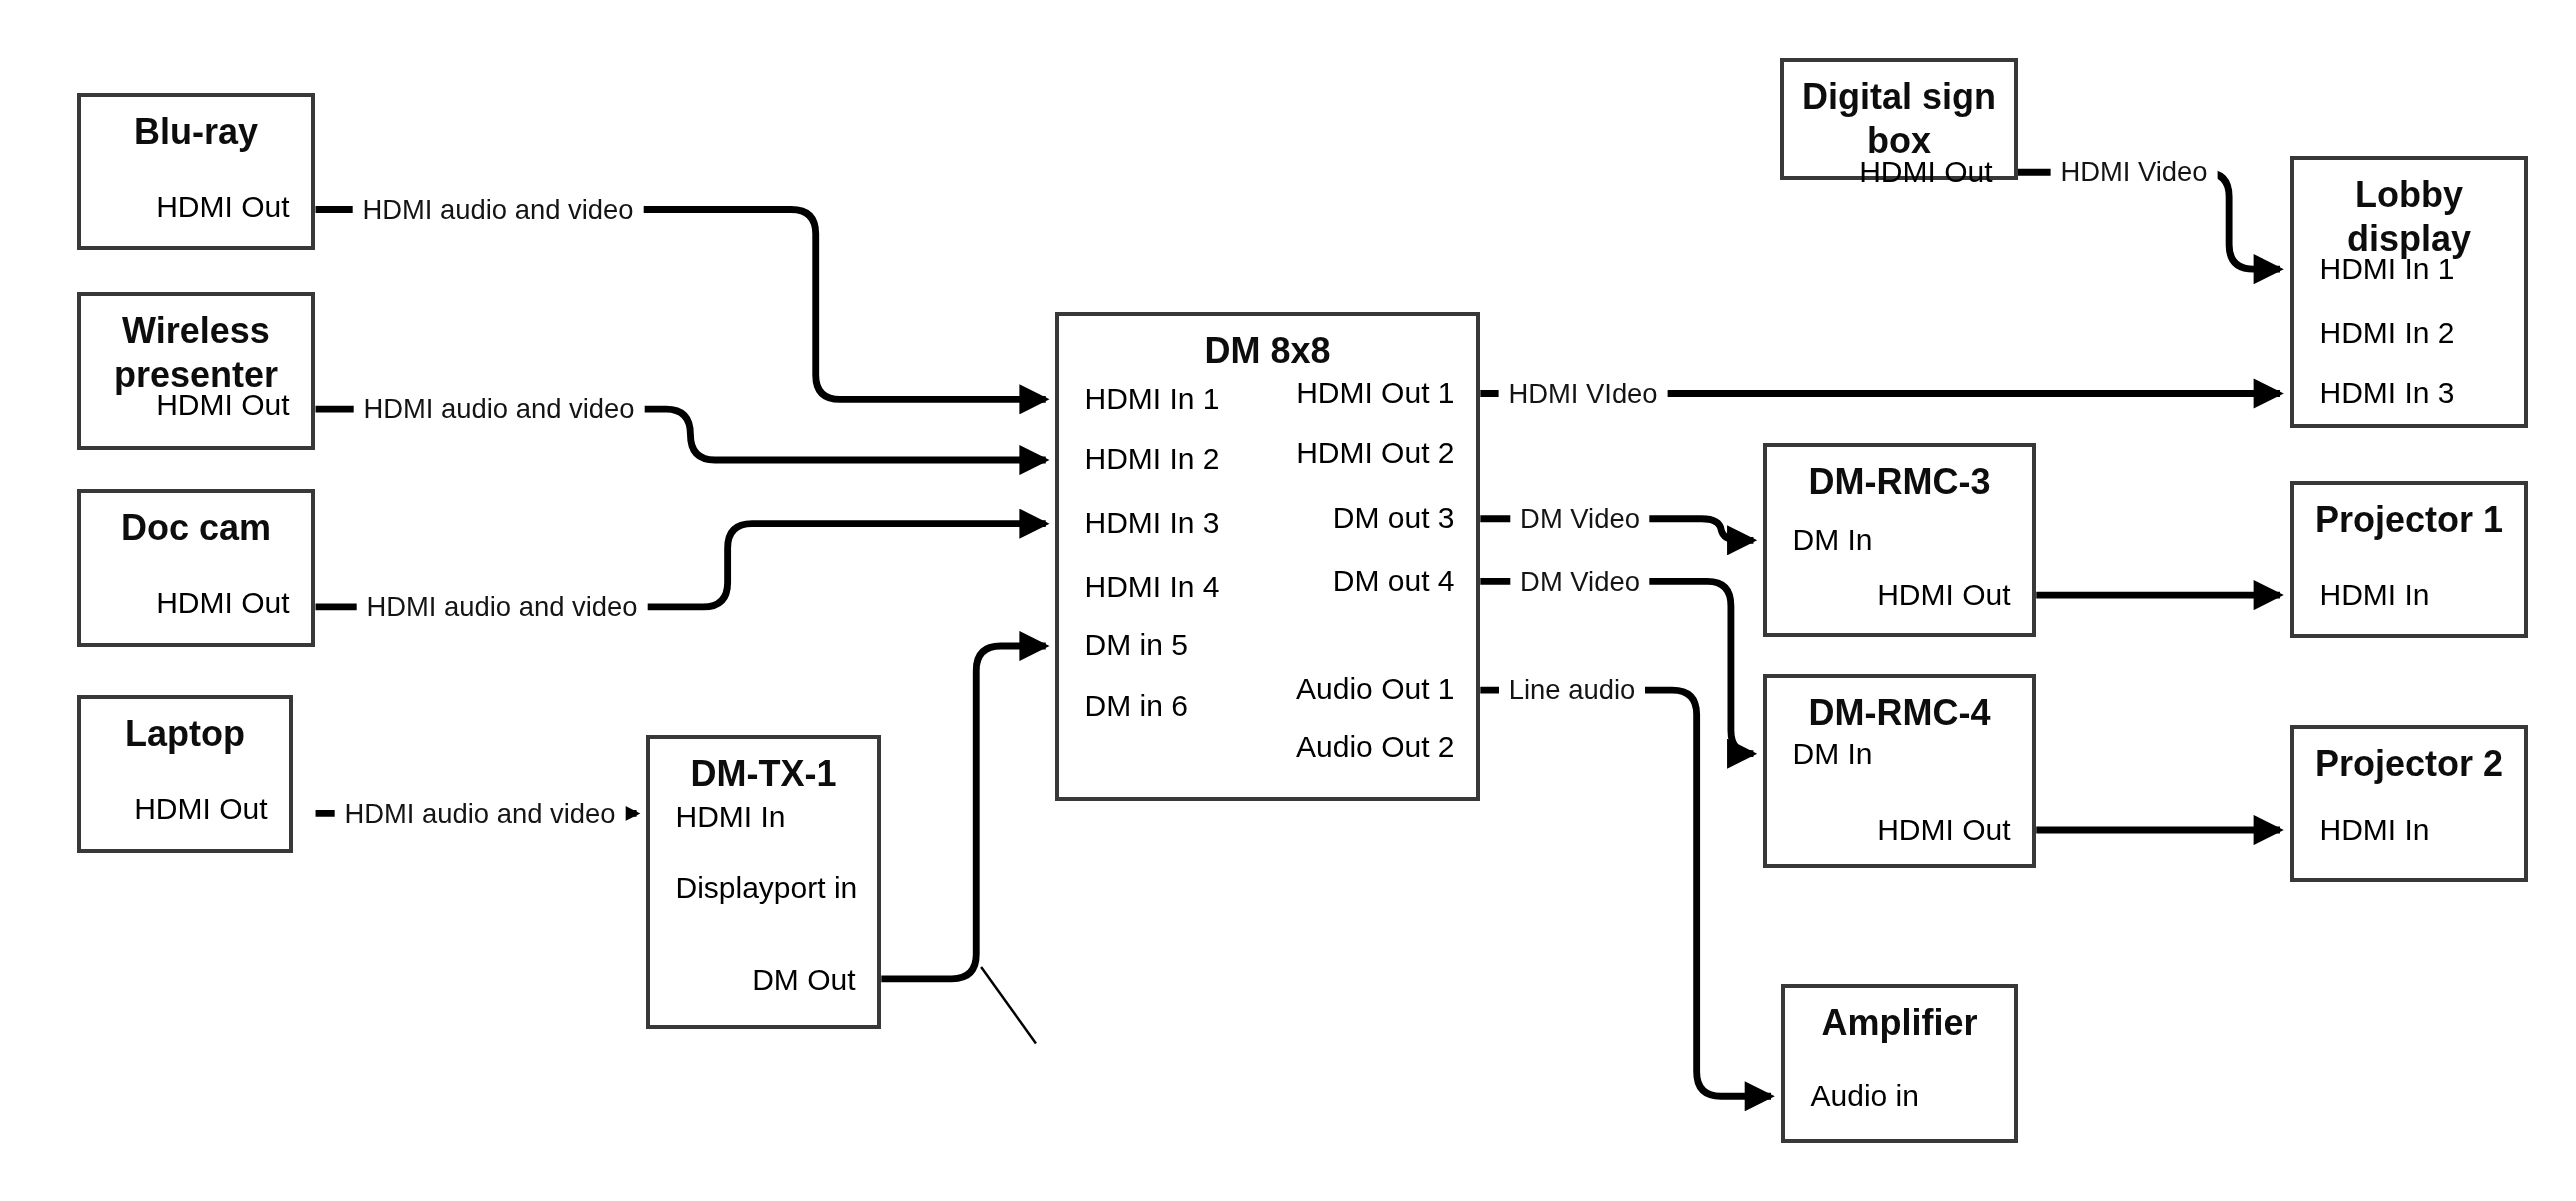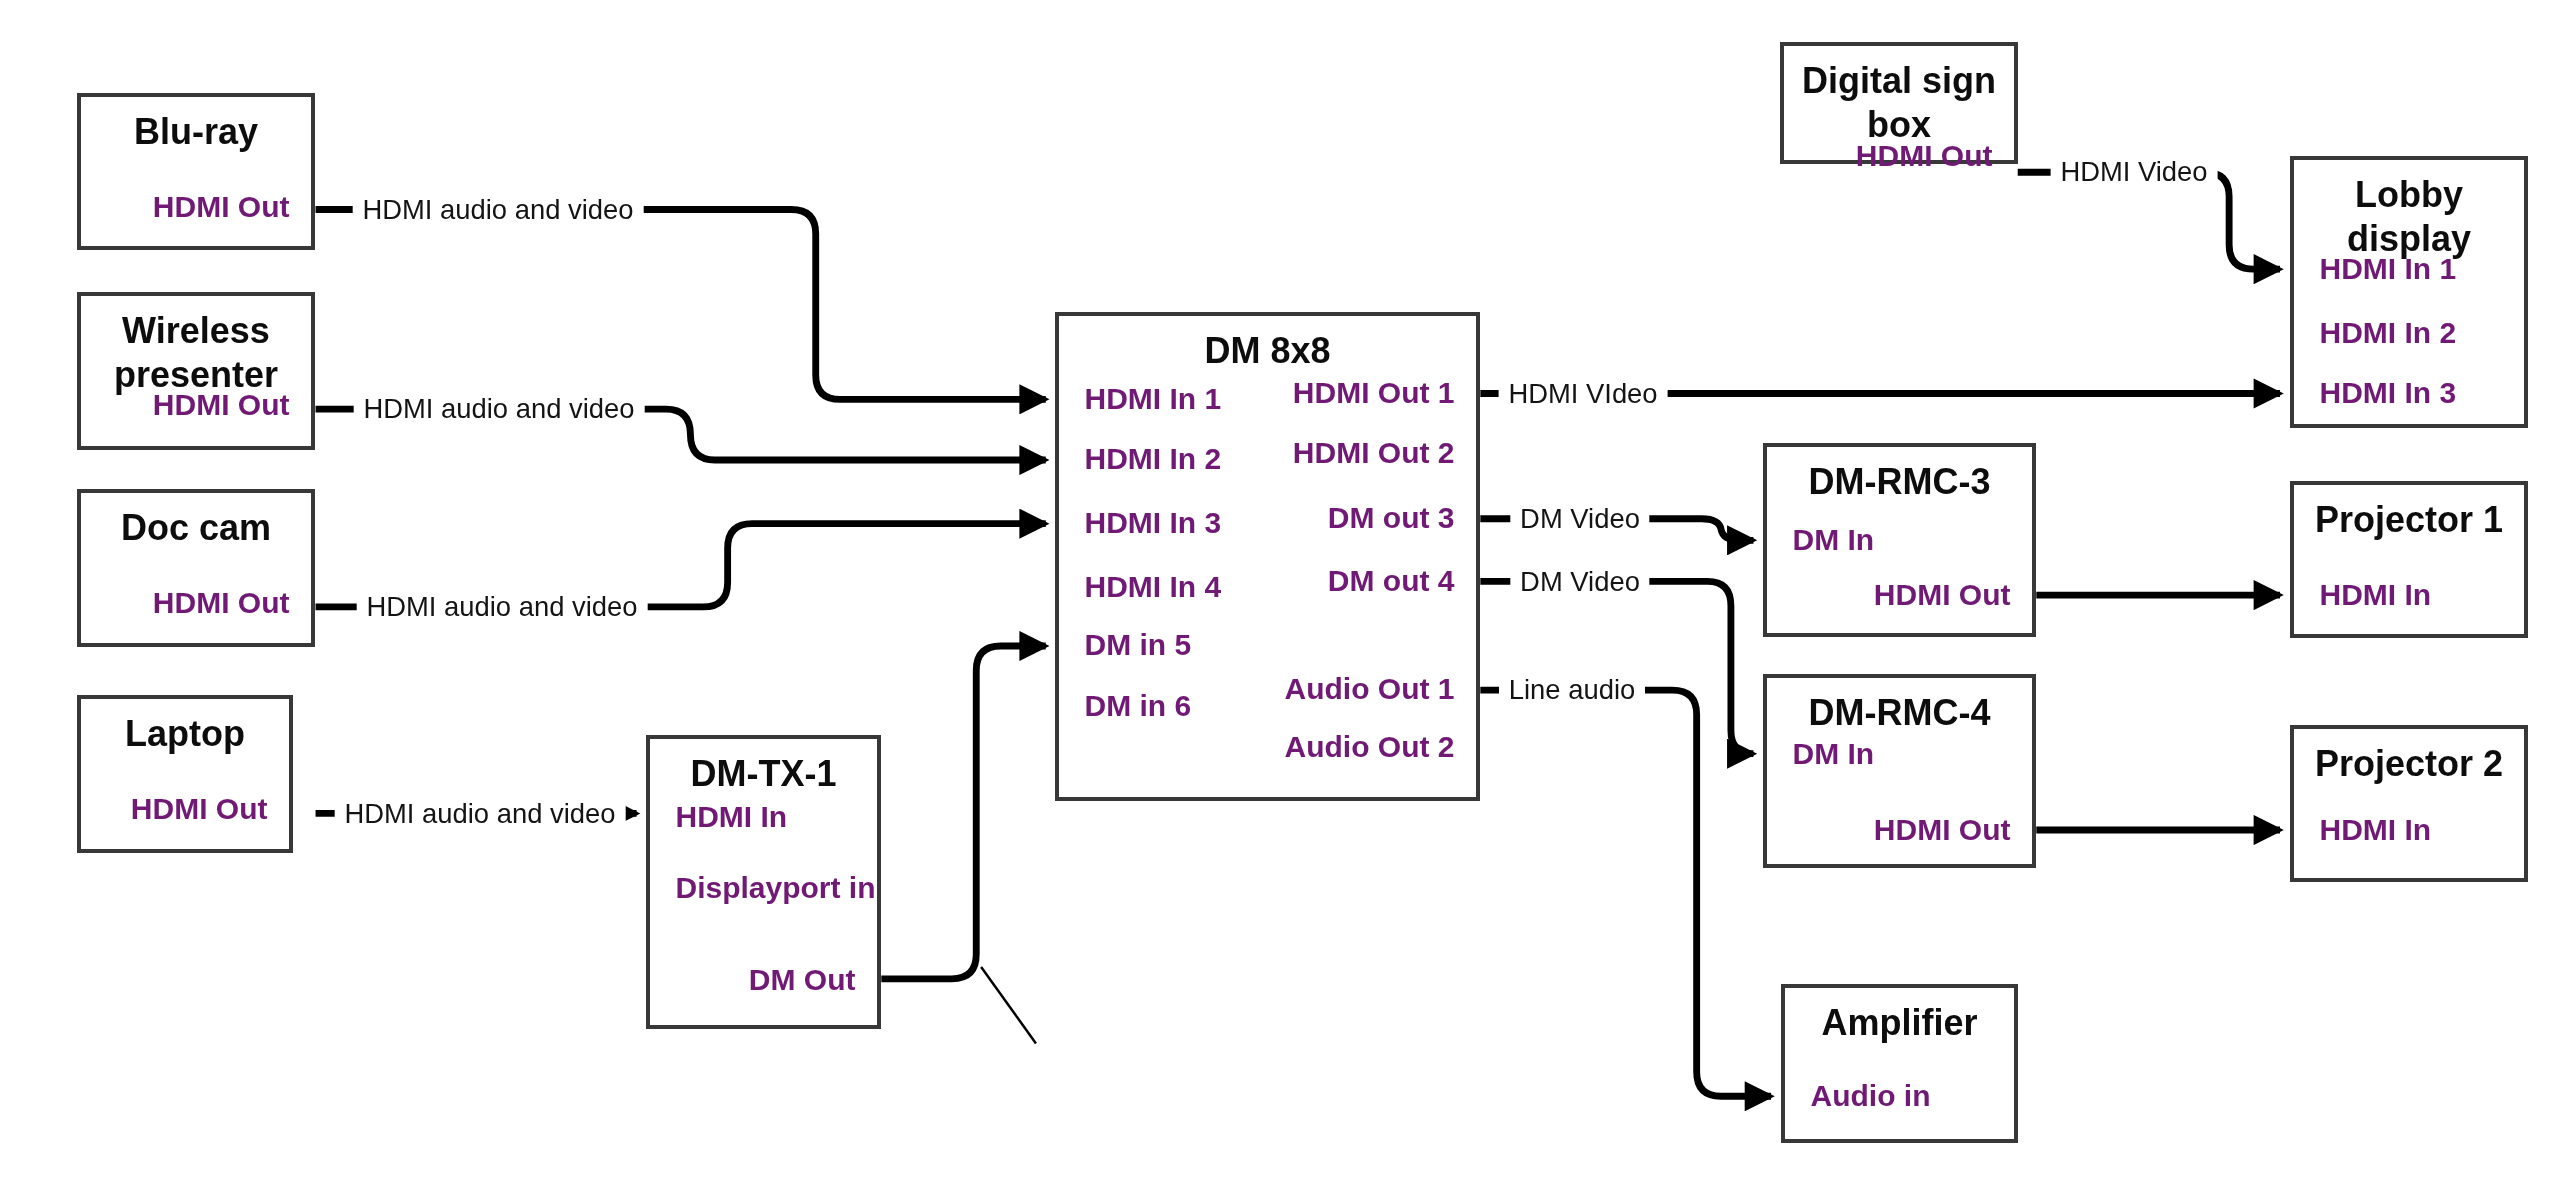--- a/index.html
+++ b/index.html
@@ -23,24 +23,23 @@
     left:0;top:12.7px;width:100%;
     text-align:center;
     font-size:36px;font-weight:bold;
     line-height:1.22;
     color:#0d0d0d;
     white-space:pre-line;
   }
   .port{
     position:absolute;
     height:39px;line-height:39px;
-    font-size:30px;color:#701a75;
+    font-size:30px;color:#000000;
     white-space:nowrap;
     z-index:2;
-    font-weight:bold;
   }
   .port.left{left:25.5px;}
   .port.right{right:21.5px;text-align:right;}
   .edge-label{
     position:absolute;
     transform:translate(-50%,-50%);
     background:#ffffff;
     padding:0 9.8px;
     font-size:27.4px;color:#141414;
     white-space:nowrap;
@@ -113,21 +112,21 @@
       <div class="port left" style="top: 251px;">HDMI In 4</div>
       <div class="port left" style="top: 309px;">DM in 5</div>
       <div class="port left" style="top: 370px;">DM in 6</div>
       <div class="port right" style="top: 57px;">HDMI Out 1</div>
       <div class="port right" style="top: 117px;">HDMI Out 2</div>
       <div class="port right" style="top: 182px;">DM out 3</div>
       <div class="port right" style="top: 245px;">DM out 4</div>
       <div class="port right" style="top: 353px;">Audio Out 1</div>
       <div class="port right" style="top: 411px;">Audio Out 2</div>
     </div>
-    <div class="node" style="left: 1780px; top: 42px; width: 238px; height: 122px;">
+    <div class="node" style="left: 1780px; top: 58px; width: 238px; height: 122px;">
       <div class="title">Digital sign
 box</div>
       <div class="port right" style="top: 90px;">HDMI Out</div>
     </div>
     <div class="node" style="left: 2290px; top: 156px; width: 238px; height: 272px;">
       <div class="title">Lobby
 display</div>
       <div class="port left" style="top: 89px;">HDMI In 1</div>
       <div class="port left" style="top: 153px;">HDMI In 2</div>
       <div class="port left" style="top: 213px;">HDMI In 3</div>

